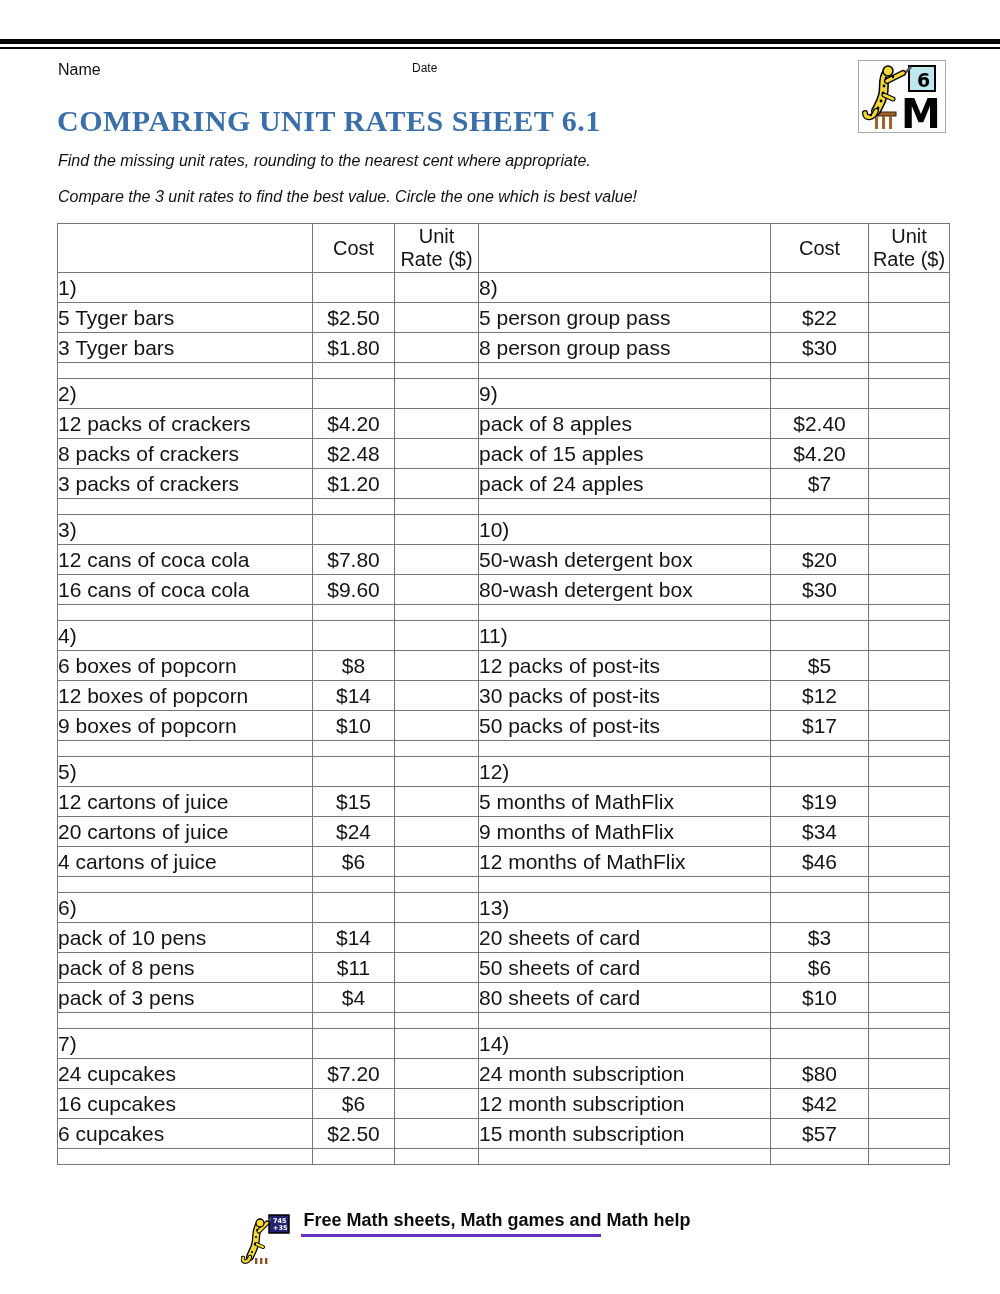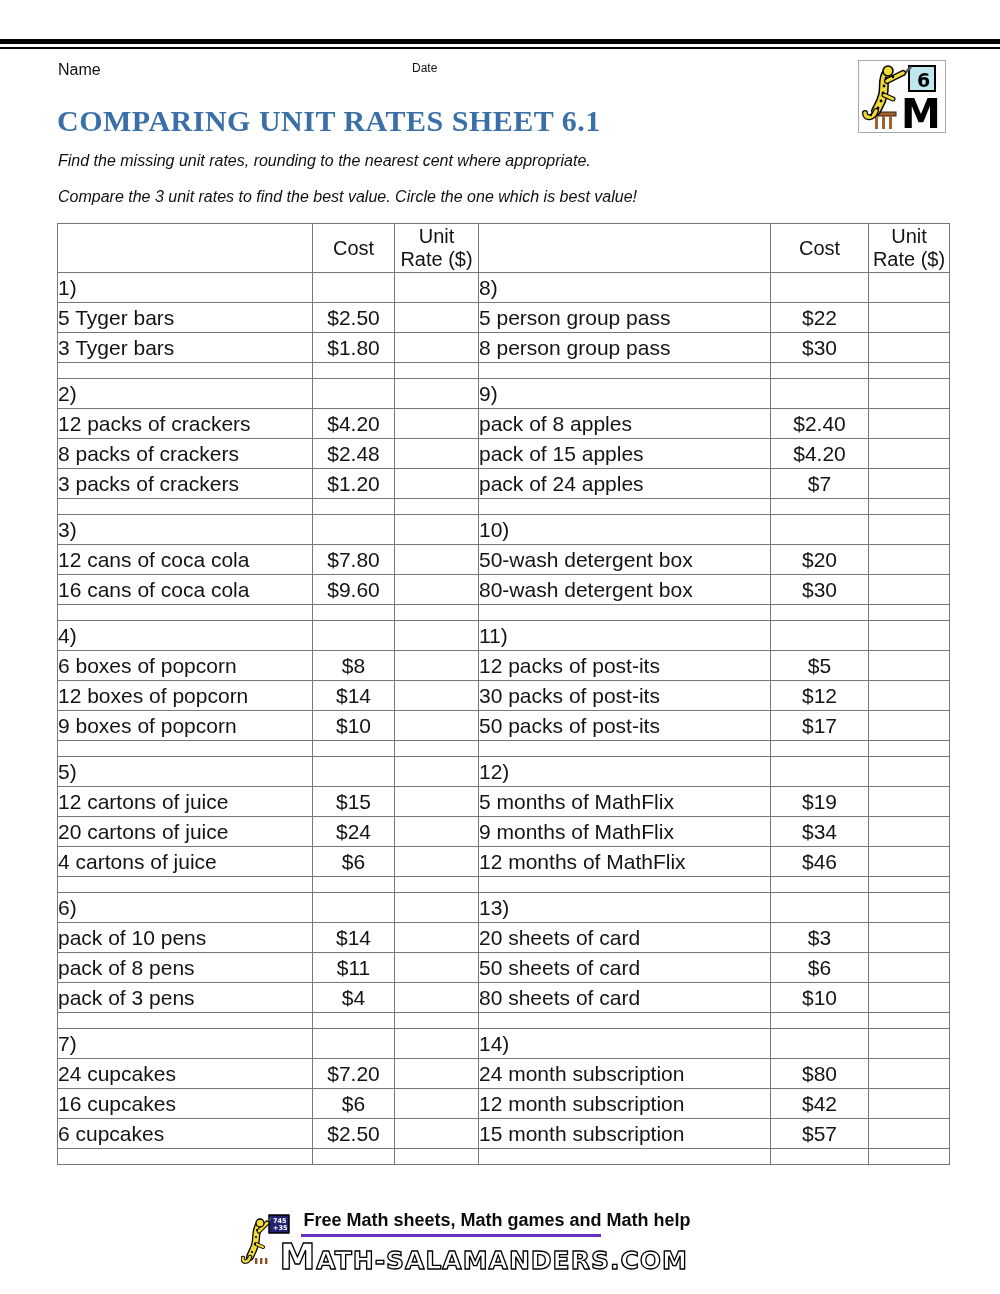--- a/index.html
+++ b/index.html
@@ -435,15 +435,14 @@
     <circle cx="14" cy="31" r="1.1" fill="#000"></circle>
     <circle cx="11" cy="39" r="1.1" fill="#000"></circle>
 
     <rect x="14" y="45" width="2.4" height="6" fill="#8a5426"></rect>
     <rect x="19" y="45" width="2.4" height="6" fill="#8a5426"></rect>
     <rect x="24" y="45" width="2.4" height="6" fill="#8a5426"></rect>
   </svg>
   <div class="footer-right">
     <div class="tagline">Free Math sheets, Math games and Math help</div>
     <div class="purple-rule"></div>
-    <div class="wordmark">MATH-SALAMANDERS.COM</div>
   </div>
 </div>
 
 </body></html>

